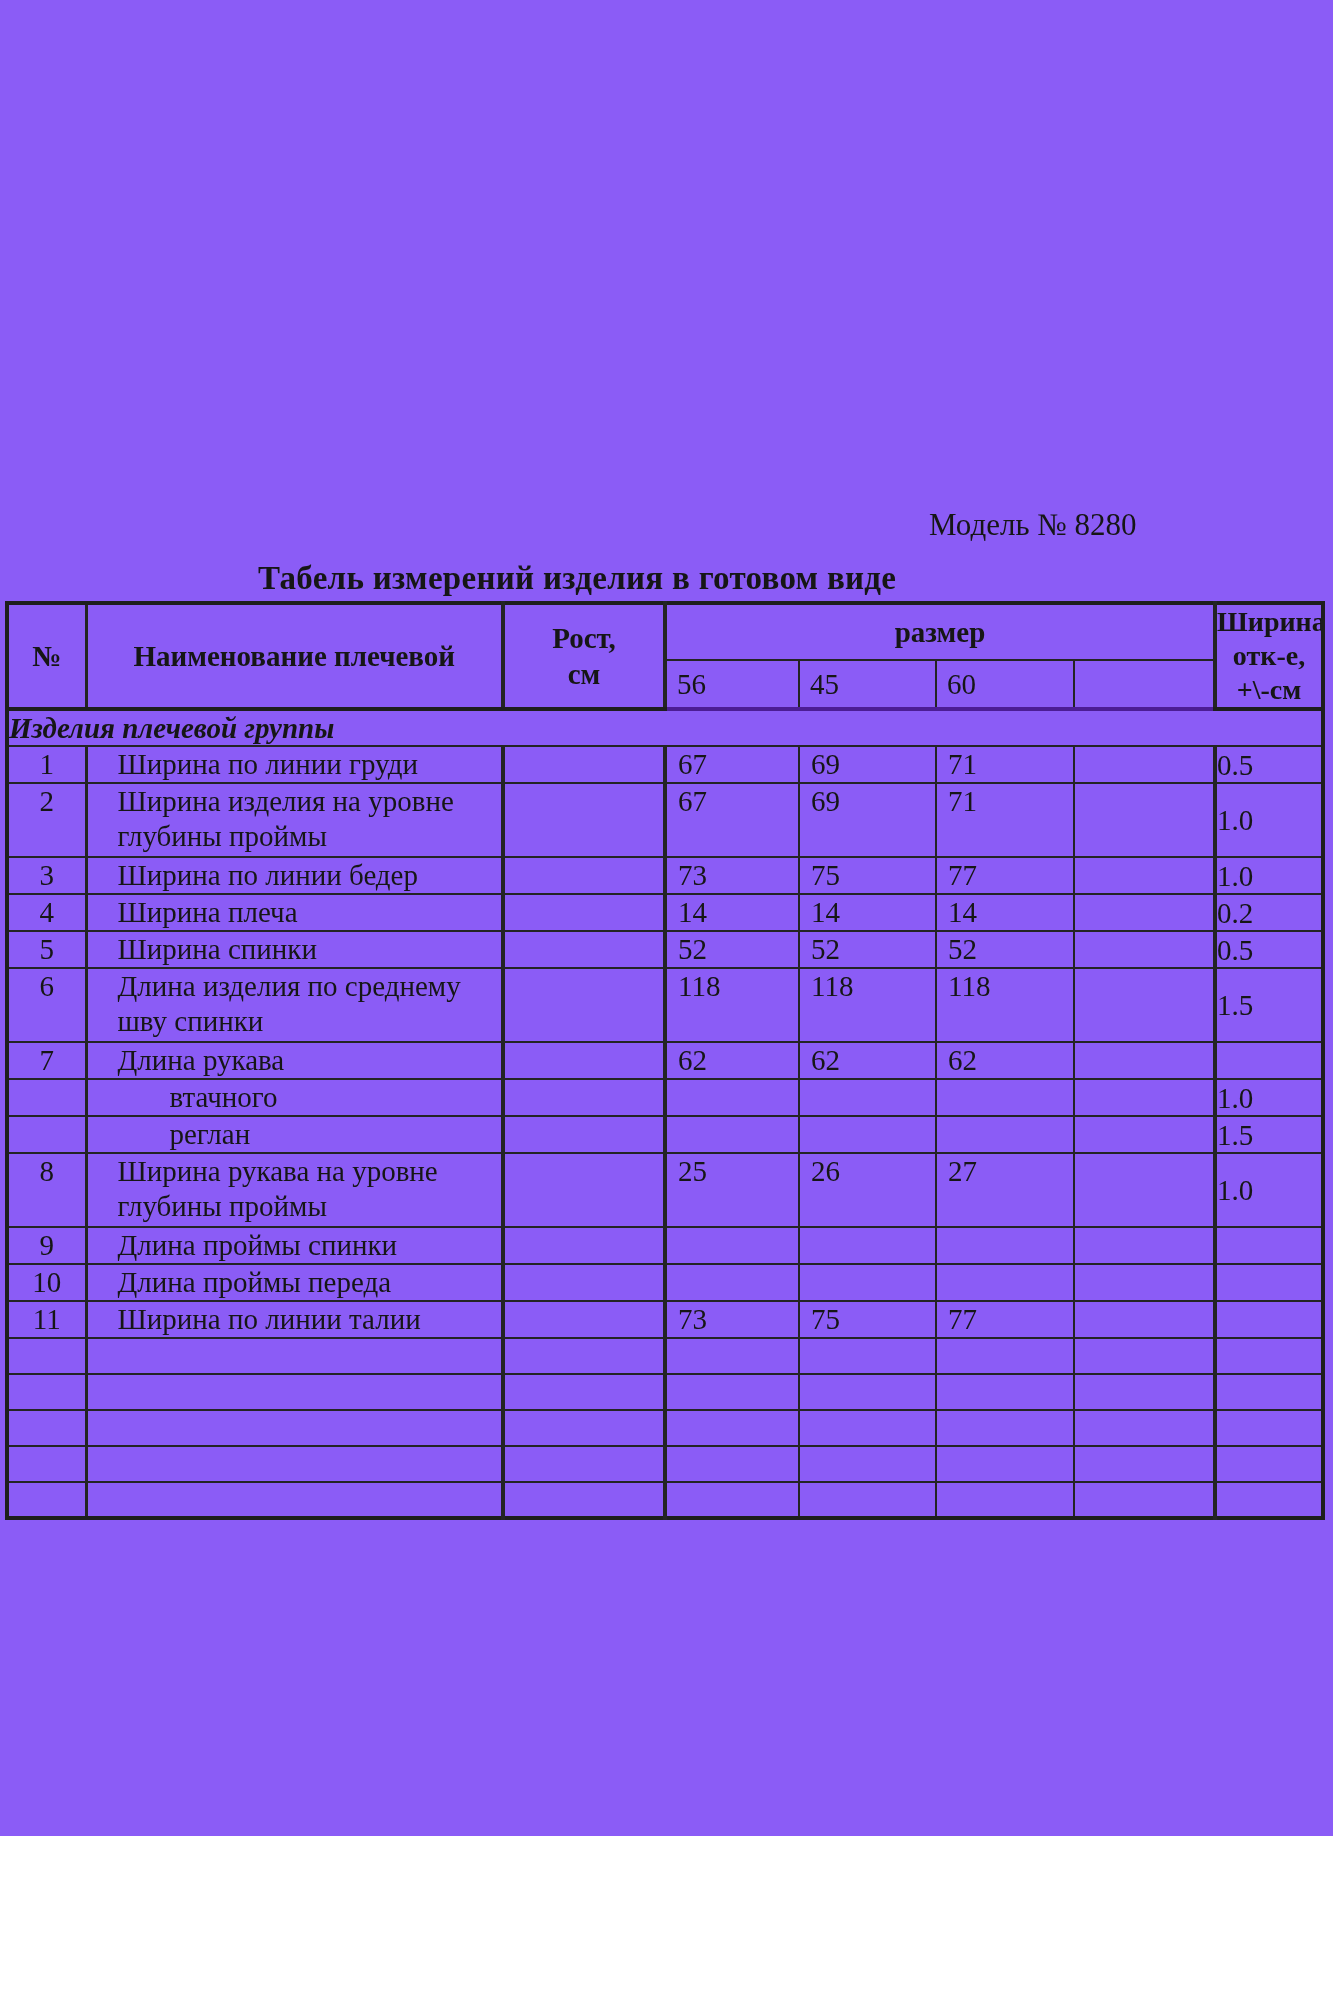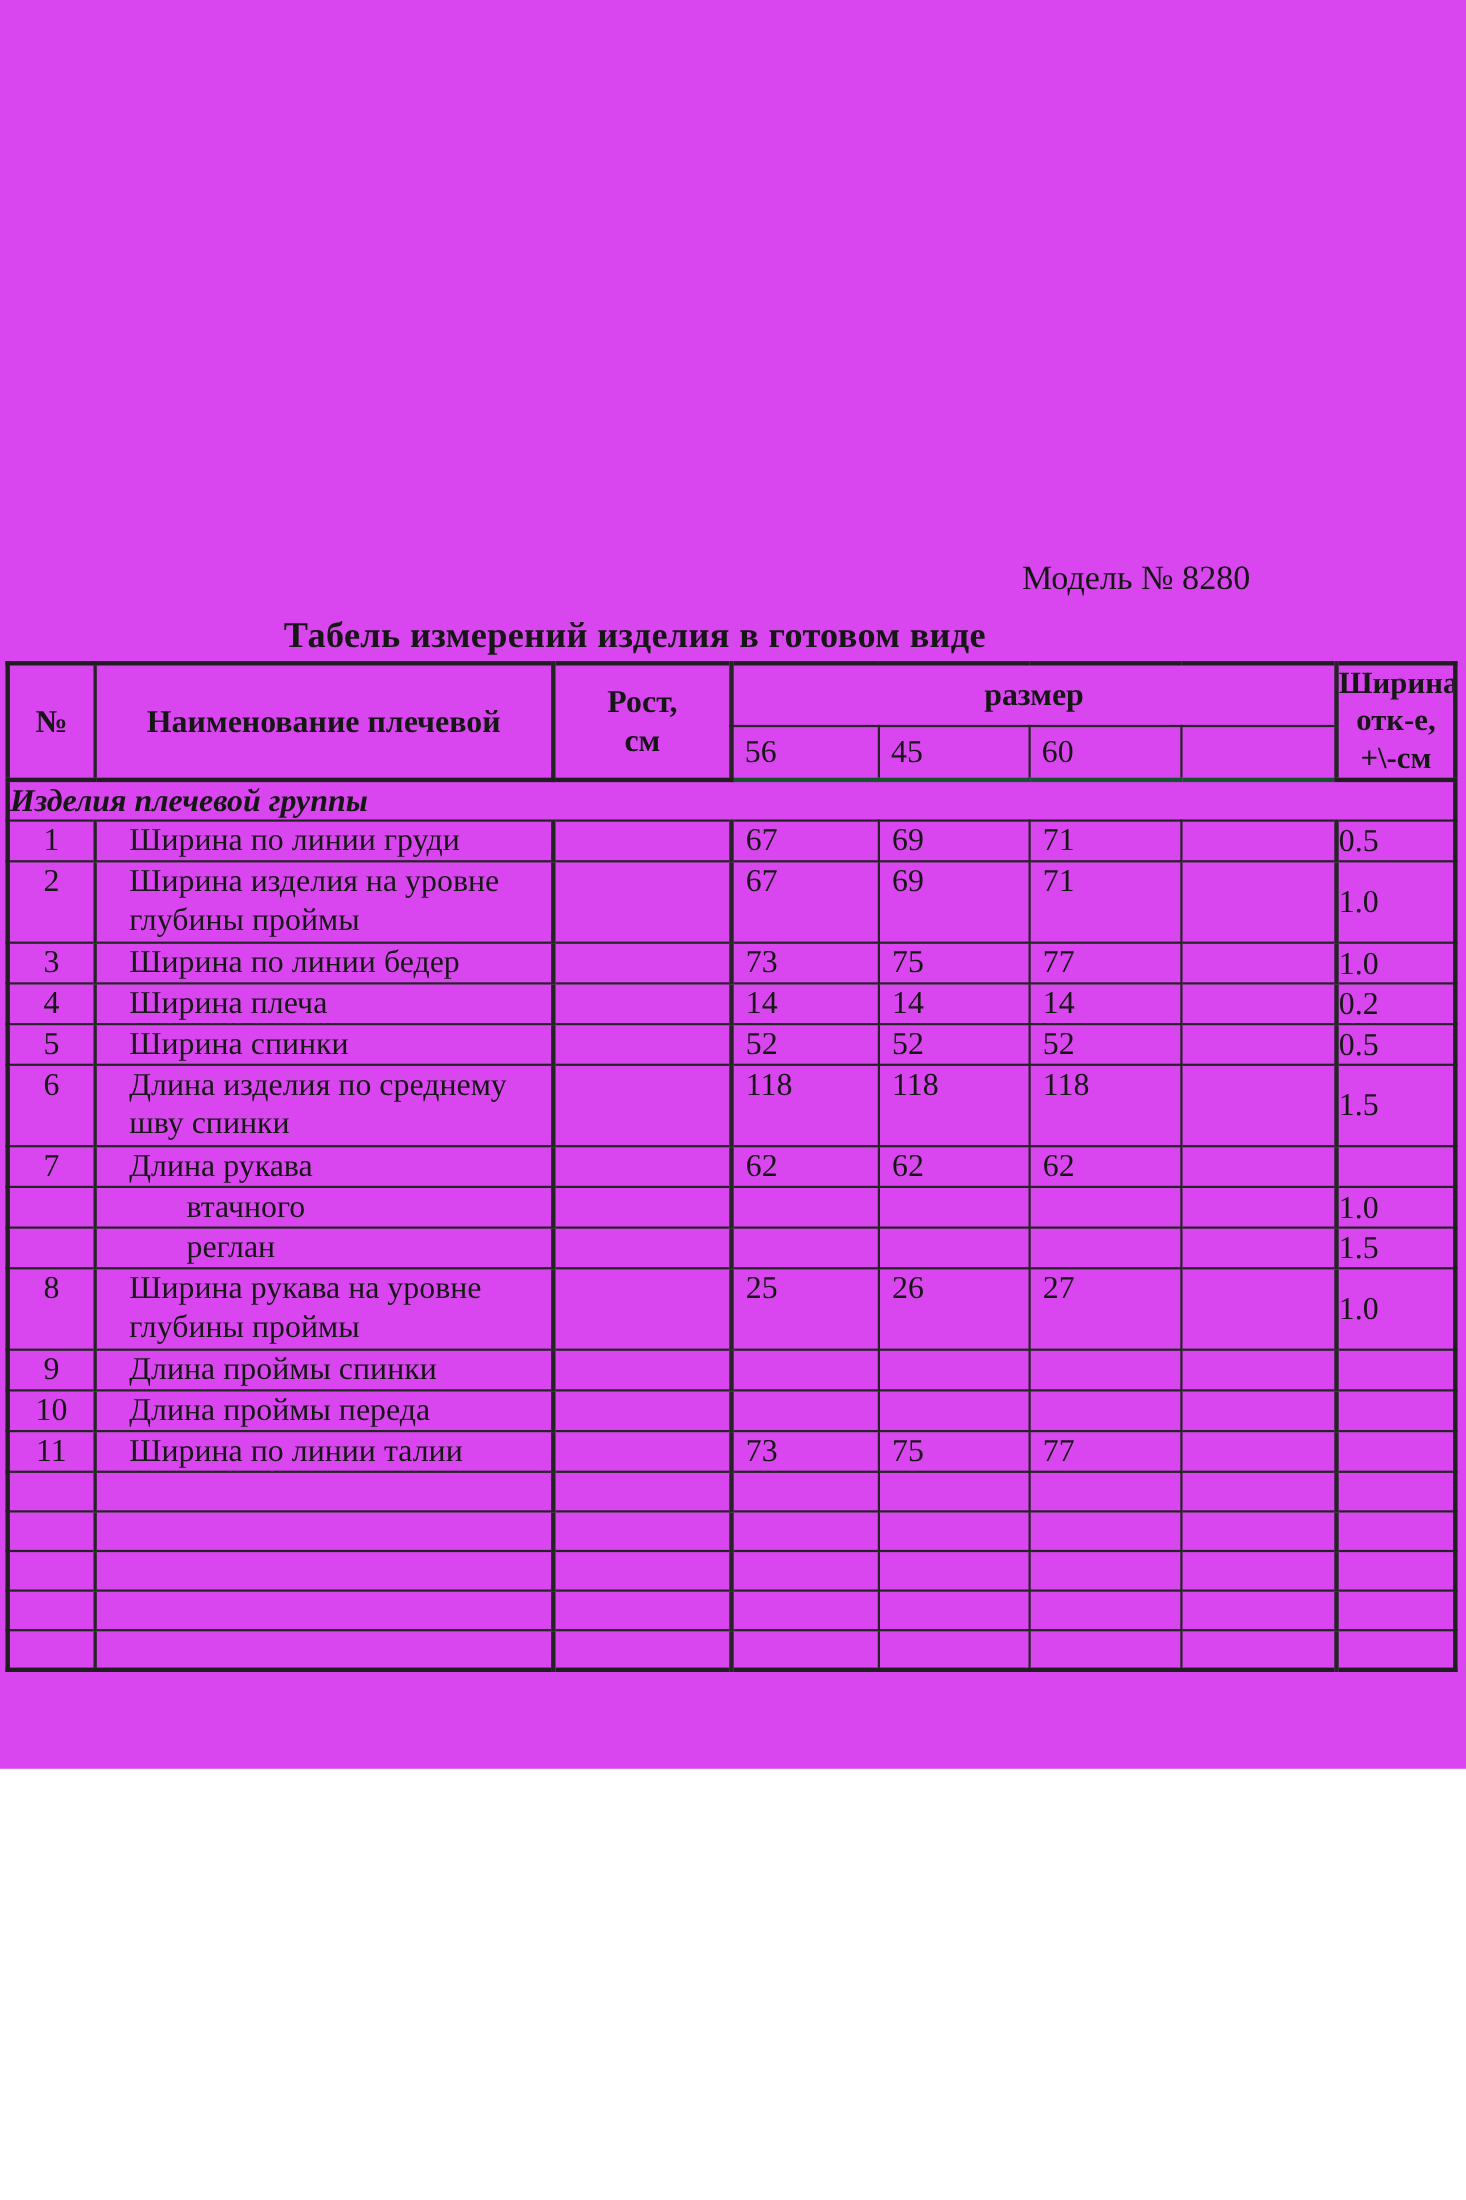--- a/index.html
+++ b/index.html
@@ -2,21 +2,21 @@
 <html><head>
 <meta charset="utf-8">
 <style>
   html,body { margin:0; padding:0; }
   body {
     width:1333px; height:2000px;
     background:#ffffff;
     font-family:"Liberation Serif","DejaVu Serif",serif;
     color:#161616;
   }
-  .page { position:relative; width:1333px; height:1608px; overflow:hidden; background:#d946ef; }
+  .page { position:relative; width:1333px; height:1836px; overflow:hidden; background:#8b5cf6; }
 
   .model-label {
     position:absolute; left:929px; top:506px;
     font-size:31px; line-height:38px; white-space:nowrap;
   }
   .doc-title {
     position:absolute; left:254px; top:553px; margin:4px;
     font-size:33px; line-height:42px; font-weight:bold; white-space:nowrap;
     letter-spacing:0.3px;
   }
@@ -37,21 +37,21 @@
   
   .b-r3 { border-right-width:3px !important; }
   .b-r4 { border-right-width:4px !important; }
 
   
   thead th { font-weight:bold; text-align:center; vertical-align:middle; line-height:36px; }
   tr.top-row { height:55px; }
   tr.sizes-row { height:47px; }
   tr.sizes-row th {
     font-weight:normal; text-align:left; padding-left:10px;
-    vertical-align:middle; border-bottom:4px solid #14532d;
+    vertical-align:middle; border-bottom:4px solid #4c1d95;
   }
   th.rowspan2 { border-bottom:4px solid #1e1e1e; }
   th.col-tol-h { font-size:28px; line-height:34px; }
 
   
   tbody tr { height:36px; }
   tbody tr.tall { height:74px; }
   tbody tr.section-row { height:37px; }
   .section-cell {
     font-weight:bold; font-style:italic; font-size:30px;

